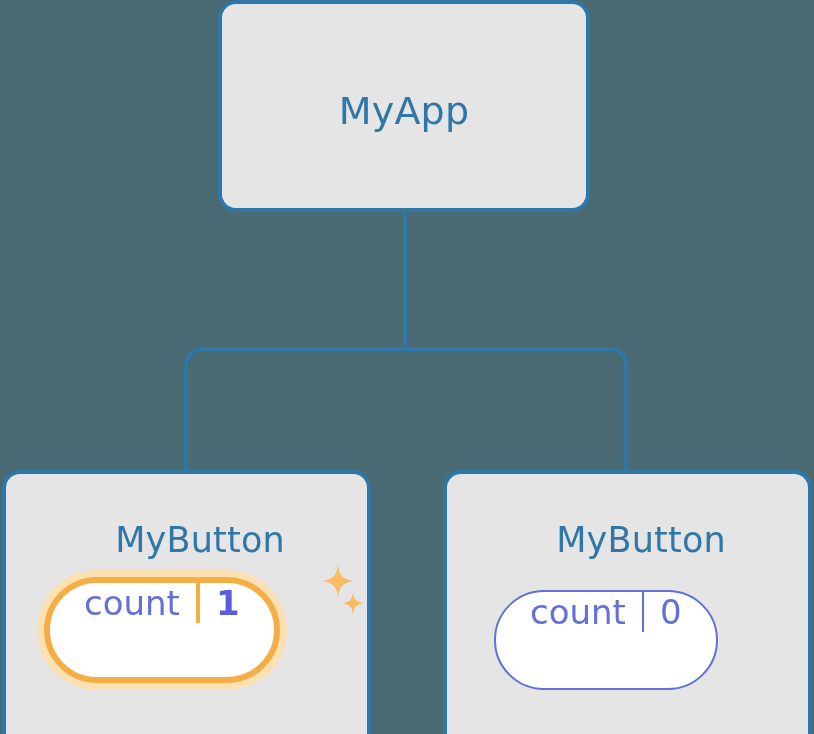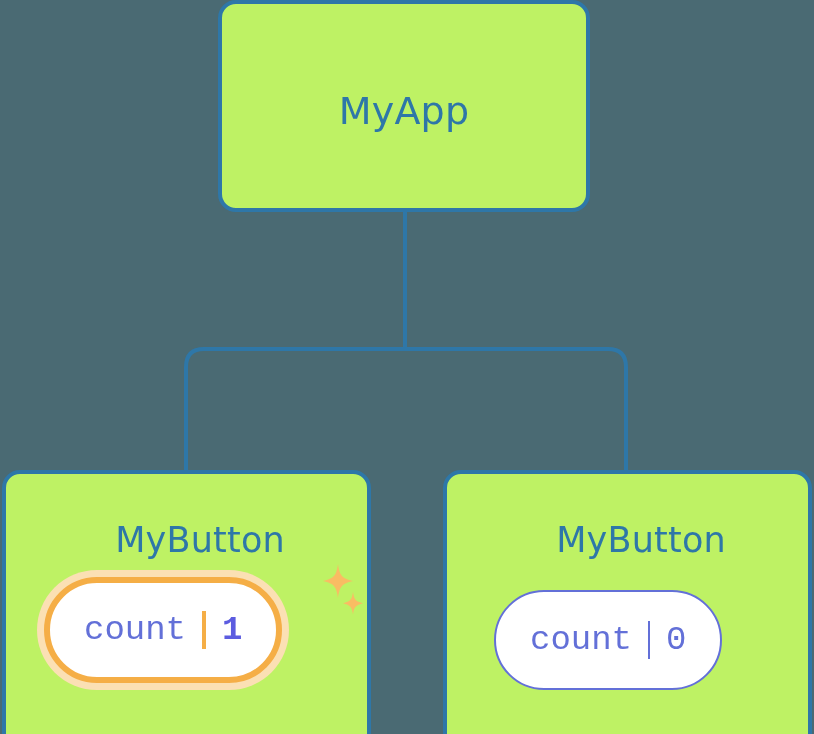--- a/index.html
+++ b/index.html
@@ -28,21 +28,21 @@
     top: 0;
     width: 814px;
     height: 734px;
     z-index: 1;
   }
 
   
   .card {
     position: absolute;
     z-index: 2;
-    background: #bef264;
+    background: #e5e5e5;
     border: 4px solid #2e77a8;
     border-radius: 18px;
     box-sizing: border-box;
   }
 
   .card-root {
     left: 218px;
     top: 0px;
     width: 372px;
     height: 212px;
@@ -81,26 +81,25 @@
   .card-child-left .card-title,
   .card-child-right .card-title {
     font-size: 35px;
     line-height: 1;
     margin-top: 49px;
     margin-left: 27px;
   }
 
   .pill {
     display: flex;
-    align-items: center;
+    align-items: flex-start;
     box-sizing: border-box;
     background: #ffffff;
     border-radius: 999px;
     overflow: hidden;
-    font-family: Liberation Mono, monospace;
   }
 
   .pill-cell {
     display: flex;
     align-items: center;
     justify-content: center;
     box-sizing: border-box;
   }
 
   .pill-key {

